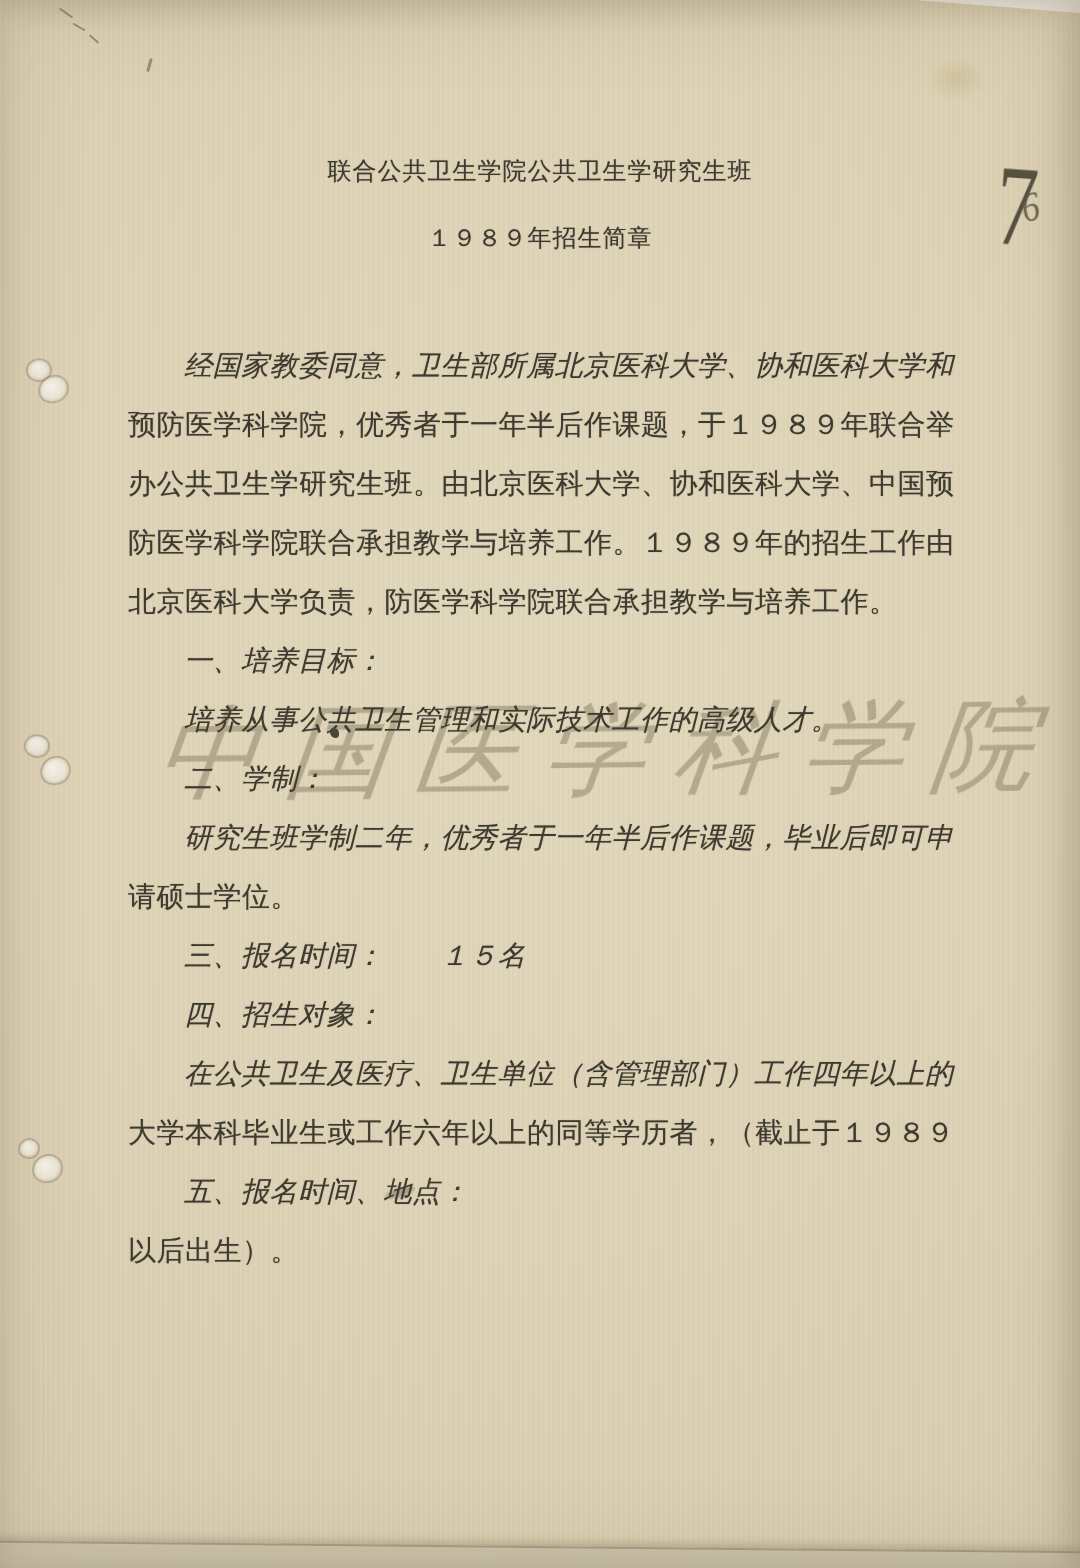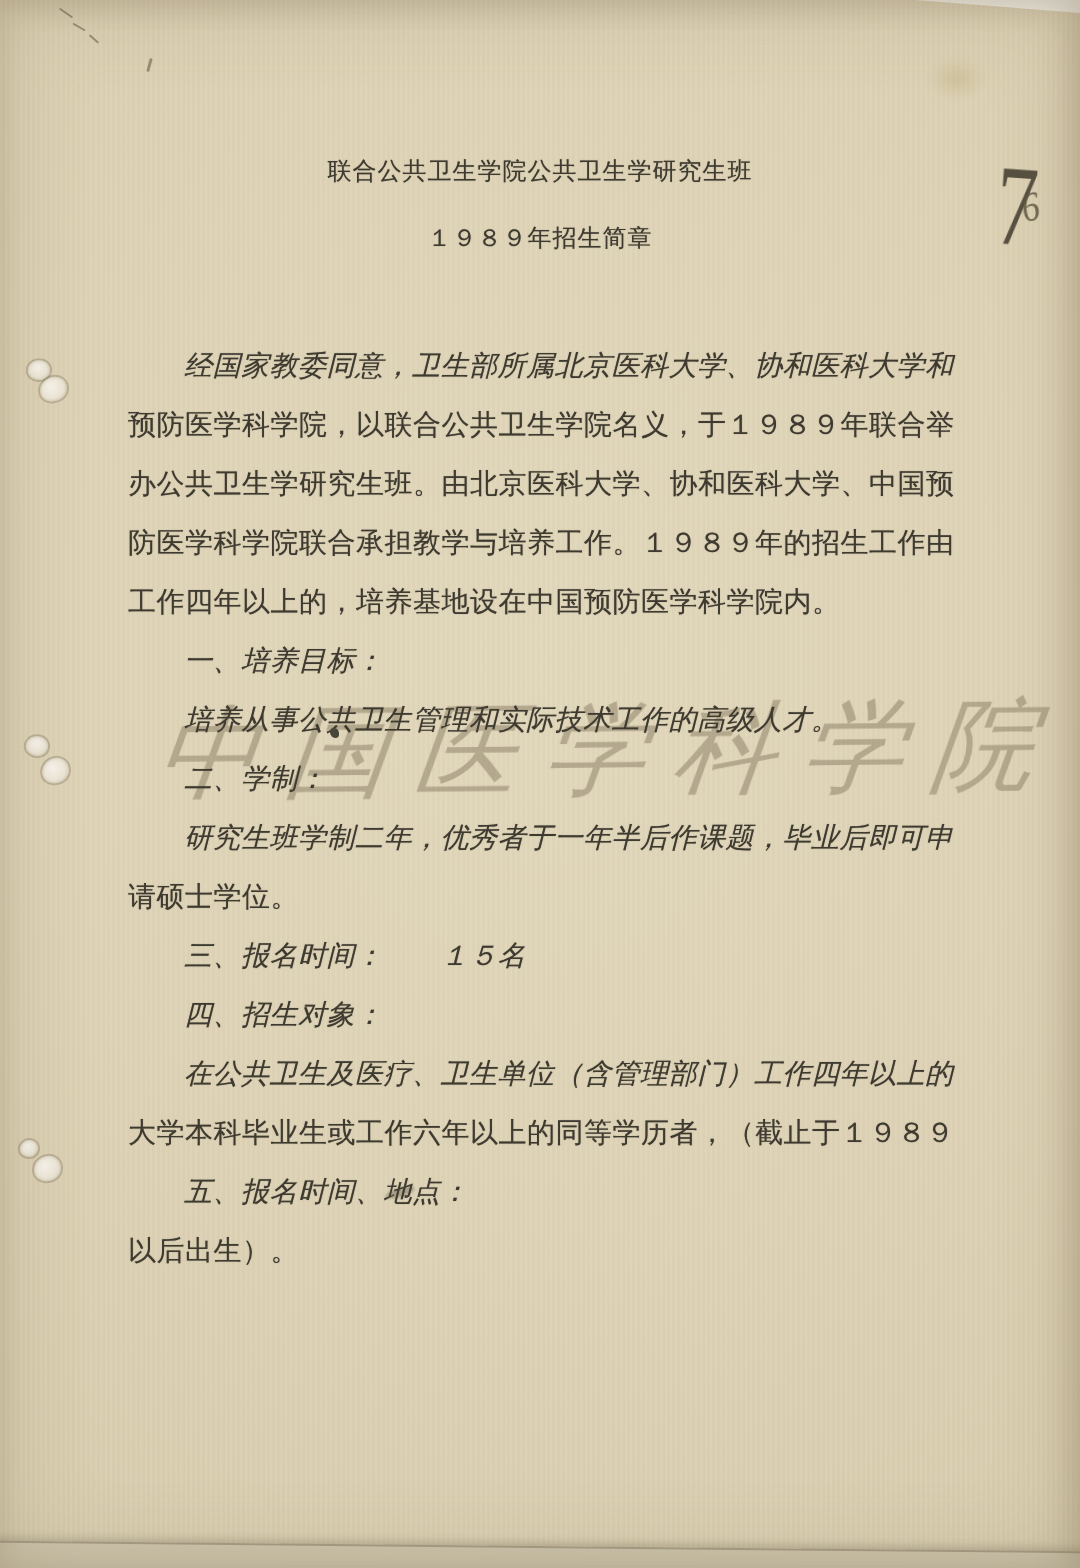--- a/index.html
+++ b/index.html
@@ -138,24 +138,24 @@
 
   <div class="watermark">中国医学科学院</div>
 
   <div class="title-block">
     <div class="title-line">联合公共卫生学院公共卫生学研究生班</div>
     <div class="title-line">１９８９年招生简章</div>
   </div>
 
   <div class="body-block">
     <div class="line indent">经国家教委同意，卫生部所属北京医科大学、协和医科大学和</div>
-    <div class="line">预防医学科学院，以联合公共卫生学院名义，于１９８９年联合举</div>
+    <div class="line">预防医学科学院，优秀者于一年半后作课题，于１９８９年联合举</div>
     <div class="line">办公共卫生学研究生班。由北京医科大学、协和医科大学、中国预</div>
     <div class="line">防医学科学院联合承担教学与培养工作。１９８９年的招生工作由</div>
-    <div class="line">工作四年以上的，培养基地设在中国预防医学科学院内。</div>
+    <div class="line">北京医科大学负责，防医学科学院联合承担教学与培养工作。</div>
     <div class="line indent">一、培养目标：</div>
     <div class="line indent">培养从事公共卫生管理和实际技术工作的高级人才。</div>
     <div class="line indent">二、学制：</div>
     <div class="line indent">研究生班学制二年，优秀者于一年半后作课题，毕业后即可申</div>
     <div class="line">请硕士学位。</div>
     <div class="line indent">三、报名时间：　　１５名</div>
     <div class="line indent">四、招生对象：</div>
     <div class="line indent">在公共卫生及医疗、卫生单位（含管理部门）工作四年以上的</div>
     <div class="line">大学本科毕业生或工作六年以上的同等学历者，（截止于１９８９</div>
     <div class="line indent">五、报名时间、地点：</div>

